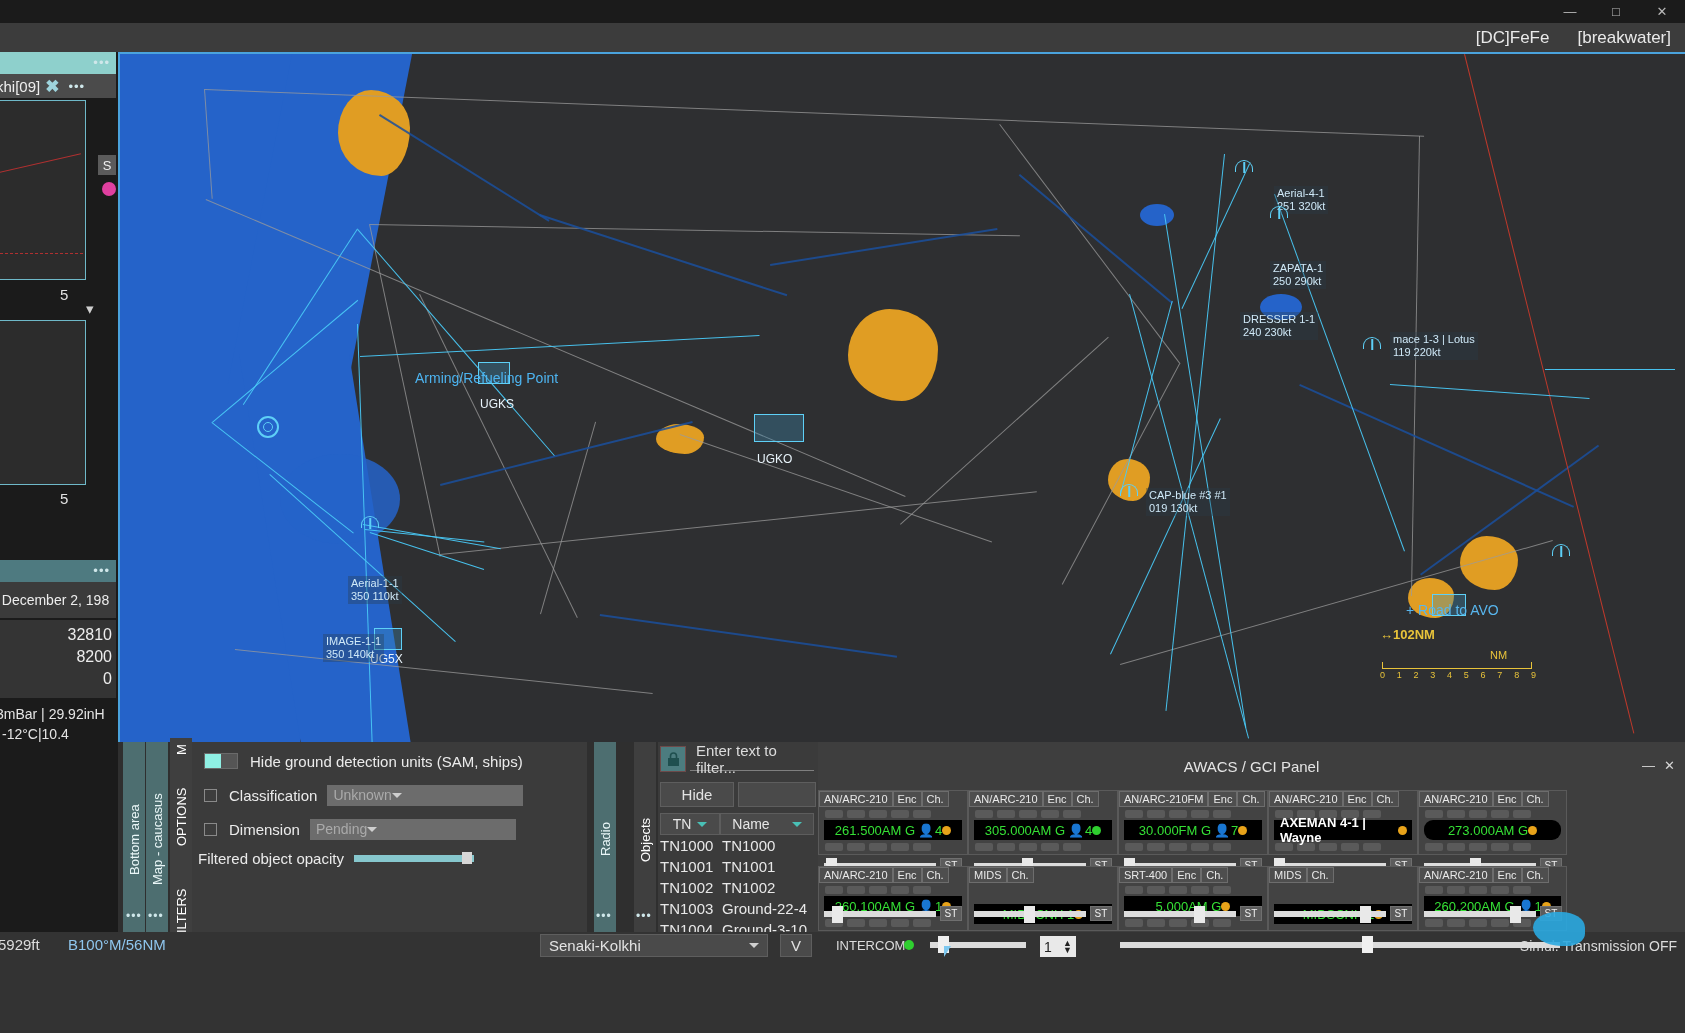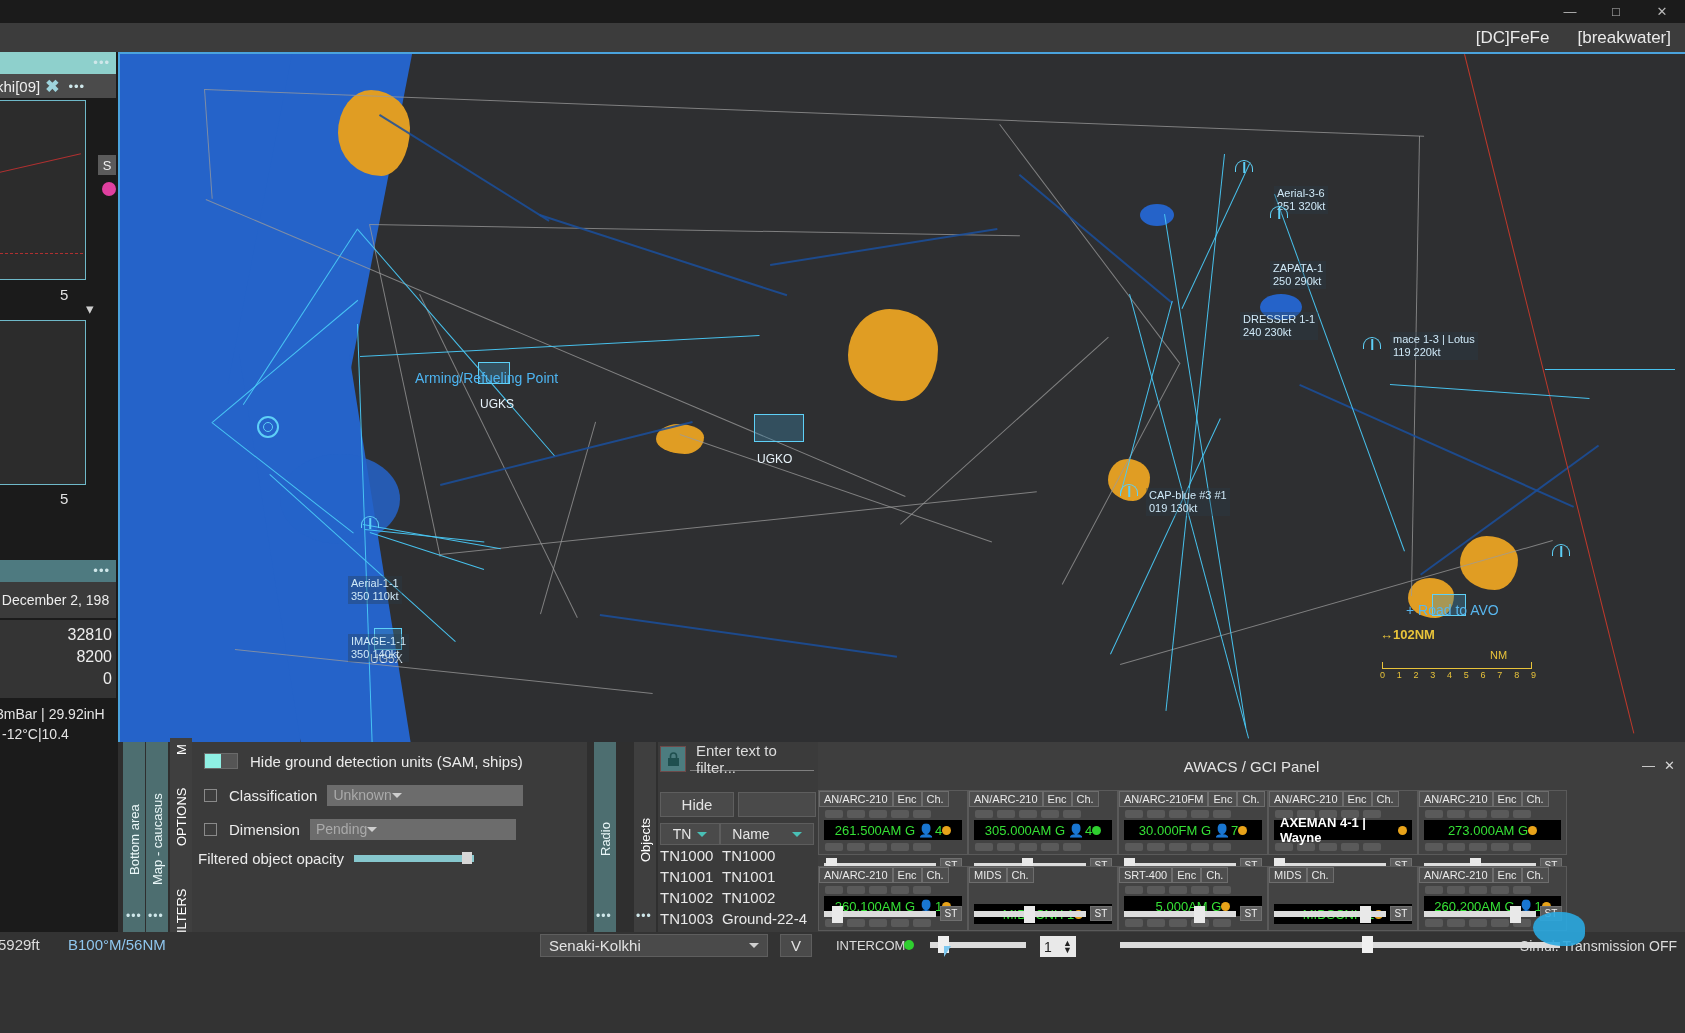--- a/index.html
+++ b/index.html
@@ -204,21 +204,21 @@
     <div class="airfield-name" style="left:637px;top:398px;">UGKO</div>
 
     <div class="airfield" style="left:254px;top:574px;width:28px;height:22px;"></div>
     <div class="airfield-name" style="left:250px;top:598px;">UG5X</div>
 
     <div class="airfield" style="left:1312px;top:540px;width:34px;height:22px;"></div>
     <div class="roadlab" style="left:1286px;top:548px;">+ Road to AVO</div>
 
     <div class="unit-air" style="left:1115px;top:106px;"></div>
     <div class="unitlabel" style="left:1154px;top:132px;">
-      <div>Aerial-3-6</div>
+      <div>Aerial-4-1</div>
       <div>251 320kt</div>
     </div>
 
     <div class="unit-air" style="left:1150px;top:152px;"></div>
     <div class="unitlabel" style="left:1150px;top:207px;">
       <div>ZAPATA-1</div>
       <div>250 290kt</div>
     </div>
 
     <div class="unitlabel" style="left:1120px;top:258px;">
@@ -237,21 +237,21 @@
       <div>CAP-blue #3 #1</div>
       <div>019 130kt</div>
     </div>
 
     <div class="unit-air" style="left:241px;top:462px;"></div>
     <div class="unitlabel" style="left:228px;top:522px;">
       <div>Aerial-1-1</div>
       <div>350 110kt</div>
     </div>
 
-    <div class="unitlabel" style="left:228px;top:580px;">
+    <div class="unitlabel" style="left:203px;top:580px;">
       <div>IMAGE-1-1</div>
       <div>350 140kt</div>
     </div>
 
     <div class="unit-air" style="left:1432px;top:490px;"></div>
 
     <div class="ruler-lab" style="left:1260px;top:573px;">↔102NM</div>
     <div class="ruler" style="left:1370px;top:595px;">NM</div>
     <div class="rulerbar" style="left:1262px;top:608px;width:150px;"></div>
     <div style="position:absolute;left:1260px;top:616px;width:156px;display:flex;justify-content:space-between;color:#e8c33a;font-size:9px;">
@@ -380,21 +380,21 @@
         <svg width="13" height="15" viewBox="0 0 13 15">
           <rect x="1" y="6" width="11" height="8" fill="#1f4f4f"></rect>
           <path d="M3.5 6 V4 a3 3 0 0 1 6 0 V6" stroke="#1f4f4f" stroke-width="1.6" fill="none"></path>
         </svg>
       </div>
       <div class="filterinput" style="width:124px;margin-left:4px;">
         <span>Enter text to filter...</span>
       </div>
     </div>
 
-    <div style="display:flex;margin-top:20px;padding-left:2px;">
+    <div style="display:flex;margin-top:10px;padding-left:2px;">
       <div class="hidebtn" style="width:74px;">
         <span>Hide</span>
       </div>
       <div class="hidebtn" style="width:78px;margin-left:4px;"></div>
     </div>
 
     <div style="display:flex;margin-top:6px;padding-left:2px;">
       <div class="thead" style="width:60px;">
         <span>TN</span>
         <span class="caret" style="border-top-color:#49c0b6;margin-left:6px;"></span>
@@ -551,21 +551,21 @@
       <span>Enc</span>
       <span>Ch.</span>
     </div>
     <div class="rc-btns">
         <i></i>
         <i></i>
         <i></i>
         <i></i>
         <i></i>
       </div>
-    <div class="lcd" style="margin:0 5px;">
+    <div class="lcd" style="margin:0 5px;border-radius:9px;">
       <span>273.000</span>
       <span>AM G</span>
       <span class="led"></span>
     </div>
     <div class="rc-btns">
         <i></i>
         <i></i>
         <i></i>
         <i></i>
         <i></i>

